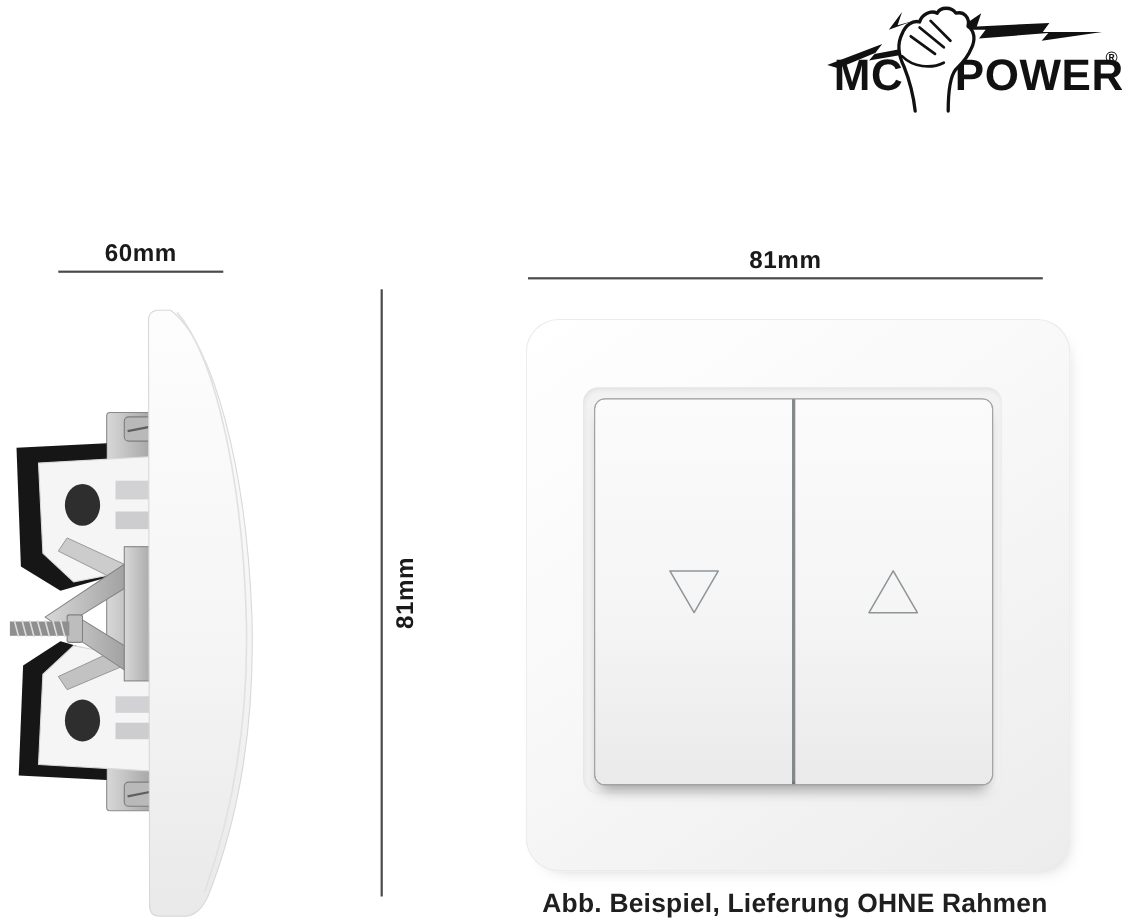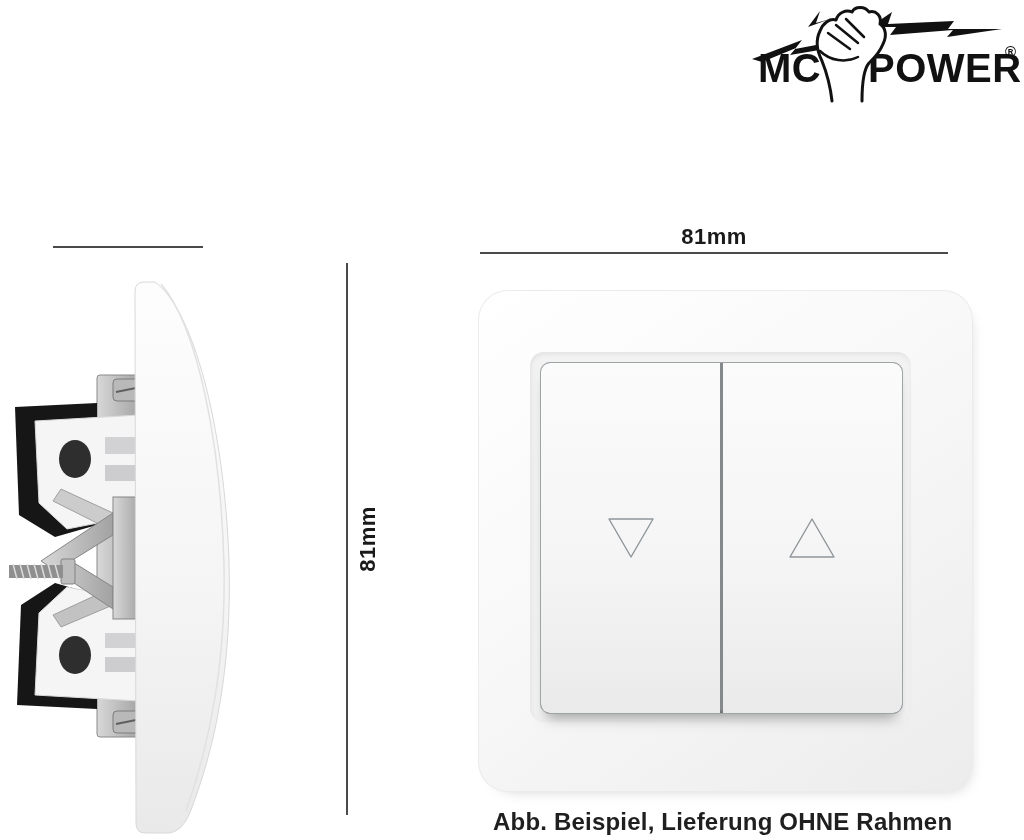--- a/index.html
+++ b/index.html
@@ -76,20 +76,21 @@
       <path d="M58,22 L70,6 L66,18 L80,14 Z" fill="#111"></path>
 
       <path d="M120,22 L142,7 L138,19 L204,16 L198,24 L252,24 L197,32 L203,25 L140,30 L146,22 Z" fill="#111"></path>
 
       <path d="M82,96 C80,78 76,66 72,56 C66,44 66,34 70,26 C73,18 80,13 86,15 C88,8 96,4 102,7 C105,1 115,1 119,7 C126,5 132,11 130,19 C136,23 137,31 133,39 C129,49 123,54 119,58 C114,64 112,76 112,96" fill="#ffffff" stroke="#111" stroke-width="3" stroke-linejoin="round" stroke-linecap="round"></path>
       <path d="M78,28 L100,44 M86,20 L108,38 M96,14 L114,32" stroke="#111" stroke-width="2.5" fill="none" stroke-linecap="round"></path>
       <path d="M70,46 C80,56 96,58 108,52" stroke="#111" stroke-width="2.5" fill="none" stroke-linecap="round"></path>
     </g>
   </svg>
 
+  <div class="dim-label dim-label-depth">60mm</div>
   <div class="dim-line-h dim-line-depth"></div>
 
   <div class="dim-label dim-label-width">81mm</div>
   <div class="dim-line-h dim-line-width"></div>
 
   <div class="dim-line-v dim-line-height"></div>
   <div class="dim-label dim-label-height">81mm</div>
 
   <svg class="side-view" viewBox="0 0 235 565">
     <defs>

